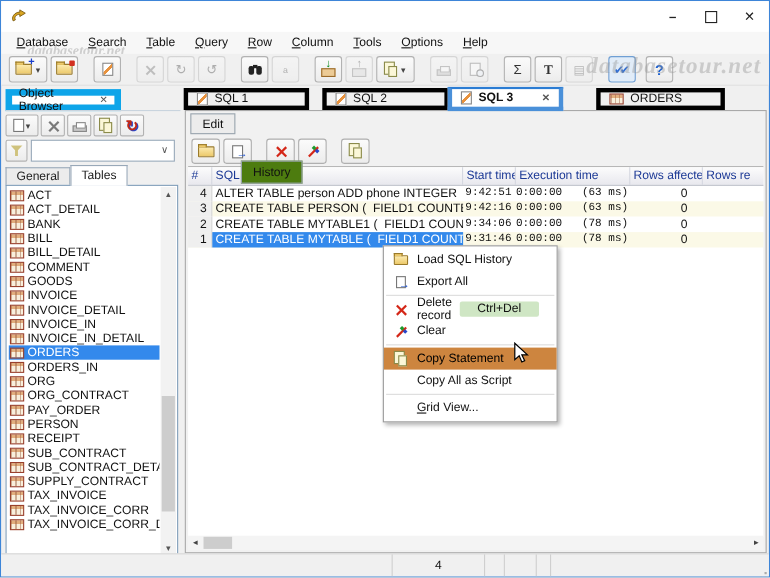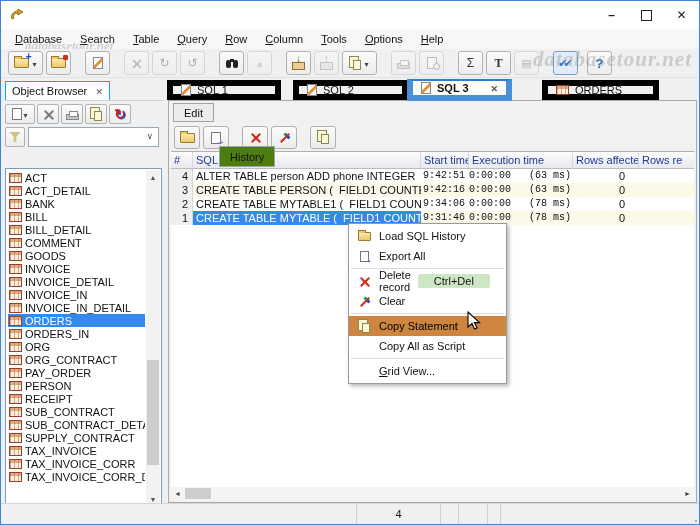--- a/index.html
+++ b/index.html
@@ -67,40 +67,40 @@
   .ic-exparrow { position:relative; }
   .ic-exparrow::after { content:"\2192"; position:absolute; right:-5px; top:2px; color:#1a50d0; font-weight:bold; font-size:10px; }
   .ic-clearmarks::after { content:""; position:absolute; right:-4px; top:1px; width:3px; height:3px; background:#1c9a2c; box-shadow:0 4px 0 #2846c8; }
   .ic-tbl { width:13px; height:10px; border:1px solid #99402c; flex:none; margin-right:3px;
     background-image:repeating-linear-gradient(90deg, rgba(150,90,60,.45) 0 1px, transparent 1px 4px), linear-gradient(#e2ae7e 0 3px, #f9efdc 3px); }
   
   .wm { position:absolute; font-family:"Liberation Serif",serif; font-style:italic; font-weight:bold; pointer-events:none; }
   .wm-main { right:7px; top:46px; font-size:21px; color:rgba(150,150,150,.42); letter-spacing:1px; }
   .wm-small { left:24px; top:37px; font-size:13px; color:rgba(130,130,130,.35); }
   
-  .objtab { position:absolute; left:4px; top:80px; width:105px; height:20px; background:#fff; border:1px solid #0ea5e9; display:flex; align-items:center; padding:0 6px; gap:8px; }
+  .objtab { position:absolute; left:4px; top:80px; width:105px; height:20px; background:#fff; border:6px solid #0ea5e9; display:flex; align-items:center; padding:0 6px; gap:8px; }
   .objtab-line { position:absolute; left:4px; top:99px; width:159px; height:1px; background:#c9d4de; }
   .lp-toolbar { position:absolute; left:4px; top:103px; display:flex; gap:2px; }
   .sbtn { width:22px; height:20px; border:1px solid #b2b2b2; border-radius:2px; background:linear-gradient(#fbfbfb,#ececec); display:flex; align-items:center; justify-content:center; }
   .sbtn.wide { width:30px; }
   .lp-filter { position:absolute; left:4px; top:126px; display:flex; gap:3px; align-items:center; }
   .combo { width:131px; height:20px; background:#fff; border:1px solid #97a8b8; position:relative; }
   .combo::after { content:"\2228"; position:absolute; right:5px; top:3px; font-size:9px; color:#555; }
   .lp-tabs { position:absolute; left:4px; top:149px; display:flex; align-items:flex-end; }
   .lp-tab { height:17px; padding:0 9px; border:1px solid #98a8b8; border-bottom:none; background:#ececec; display:flex; align-items:center; color:#222; }
   .lp-tab.active { height:19px; background:#fff; position:relative; z-index:2; }
   .listbox { position:absolute; left:4px; top:167px; width:157px; height:340px; background:#fff; border:1px solid #7f9db9; overflow:hidden; }
   .list-items { position:absolute; left:2px; top:2px; right:16px; }
   .li { height:13px; display:flex; align-items:center; padding-left:1px; white-space:nowrap; overflow:hidden; }
   .li.sel { background:#3389ec; color:#fff; }
   .lp-scroll { position:absolute; top:1px; right:1px; bottom:1px; width:14px; background:#f2f2f2; }
   .sc-arrow { position:absolute; left:0; width:14px; height:14px; display:flex; align-items:center; justify-content:center; color:#555; font-size:7px; }
   .sc-thumb { position:absolute; left:1px; width:12px; background:#cdcdcd; }
   
-  .mtab { position:absolute; top:79px; height:20px; border:6px solid #000000; background:#f0f0f0; display:flex; align-items:center; padding:0 8px; gap:6px; }
+  .mtab { position:absolute; top:79px; height:20px; border:4px solid #000000; background:#f0f0f0; display:flex; align-items:center; padding:0 8px; gap:6px; }
   .mtab.active { top:78px; height:22px; background:#fff; border-color:#4a90d9; border-top:2px solid #2b7cd3; font-weight:bold; z-index:3; }
   .mtab .lbl { white-space:nowrap; }
   .mtab .ic-close { margin-left:auto; }
   
   .main-panel { position:absolute; left:167px; top:99px; width:529px; height:403px; background:#f1f1f1; border:1px solid #a9a9a9; }
   .subtab { position:absolute; height:19px; padding:0 10px; border:1px solid #9aa5ae; background:#ececec; display:flex; align-items:center; top:2px; }
   .subtab.active { top:1px; height:21px; background:#4d7c0f; z-index:2;margin-top:44px; }
   .hist-toolbar { position:absolute; left:5px; top:25px; display:flex; gap:3px; align-items:center; }
   .hbtn { width:26px; height:23px; border:1px solid #b0b0b0; border-radius:3px; background:linear-gradient(#fbfbfb,#ececec); display:flex; align-items:center; justify-content:center; position:relative; }
   .hgap { width:7px; }
@@ -265,20 +265,24 @@
       </div>
   </div>
 
   <div class="lp-filter">
     <div class="sbtn dis" style="width:20px">
         <span class="ic-funnel"></span>
       </div>
     <div class="combo"></div>
   </div>
 
+  <div class="lp-tabs">
+    <div class="lp-tab">General</div>
+    <div class="lp-tab active">Tables</div>
+  </div>
 
   <div class="listbox">
     <div class="list-items">
       <div class="li">
           <span class="ic-tbl"></span>
           <span>ACT</span>
         </div>
       <div class="li">
           <span class="ic-tbl"></span>
           <span>ACT_DETAIL</span>

